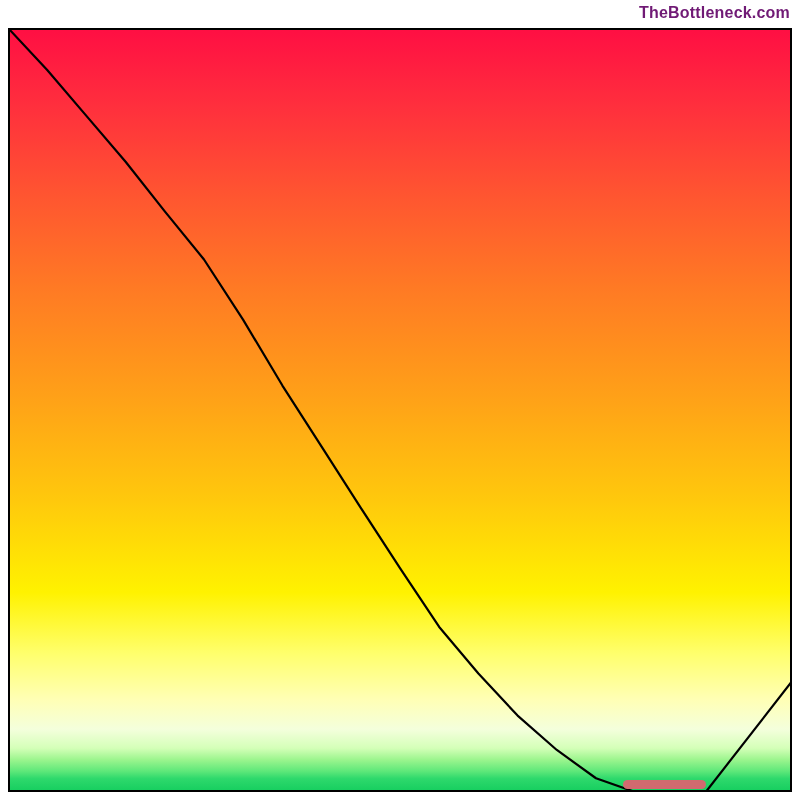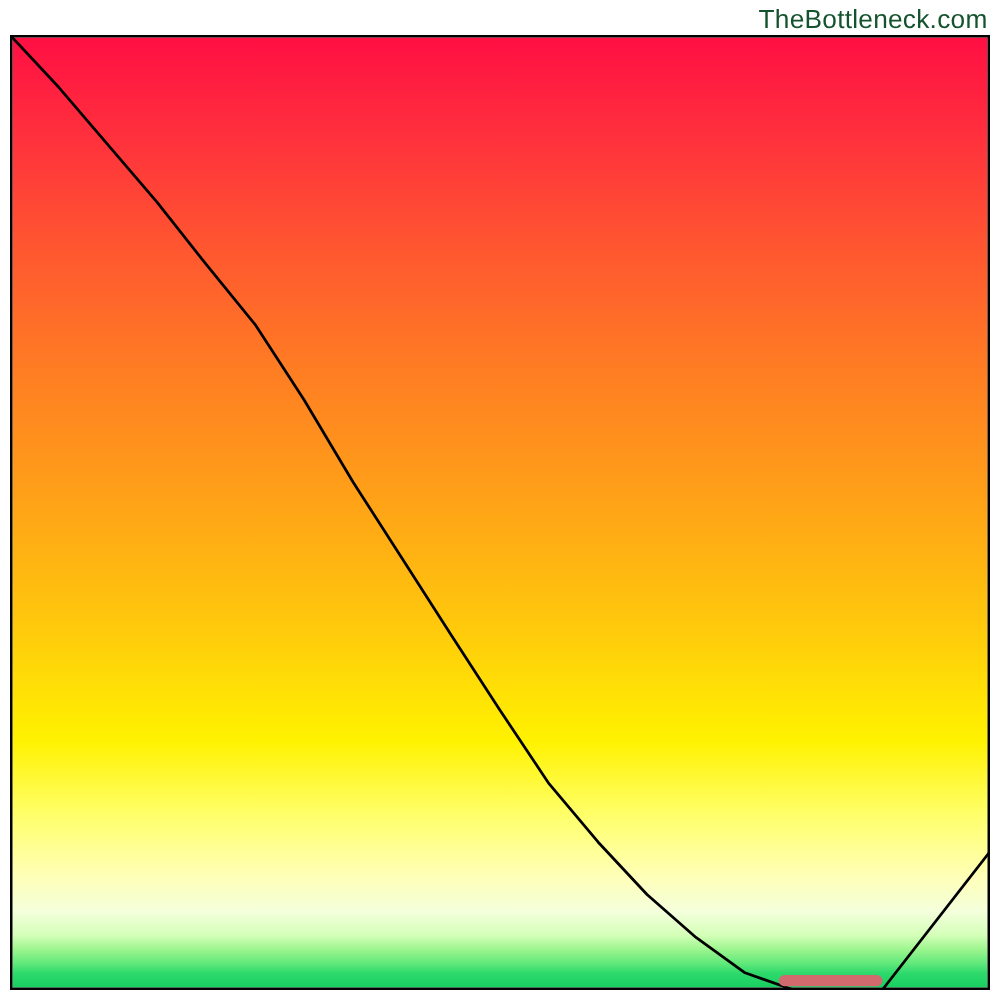--- a/index.html
+++ b/index.html
@@ -8,23 +8,23 @@
     height: 800px;
     background: #ffffff;
     font-family: Arial, Helvetica, sans-serif;
     position: relative;
     overflow: hidden;
   }
   .watermark {
     position: absolute;
     top: 4px;
     right: 10px;
-    font-size: 21px;
-    font-weight: normal;
-    color: #14532d;
+    font-size: 16px;
+    font-weight: bold;
+    color: #701a75;
     z-index: 30;
     letter-spacing: 0.2px;
   }
   .plot-outer {
     position: absolute;
     top: 28px;
     left: 8px;
     width: 784px;
     height: 764px;
     background: #ffffff;

